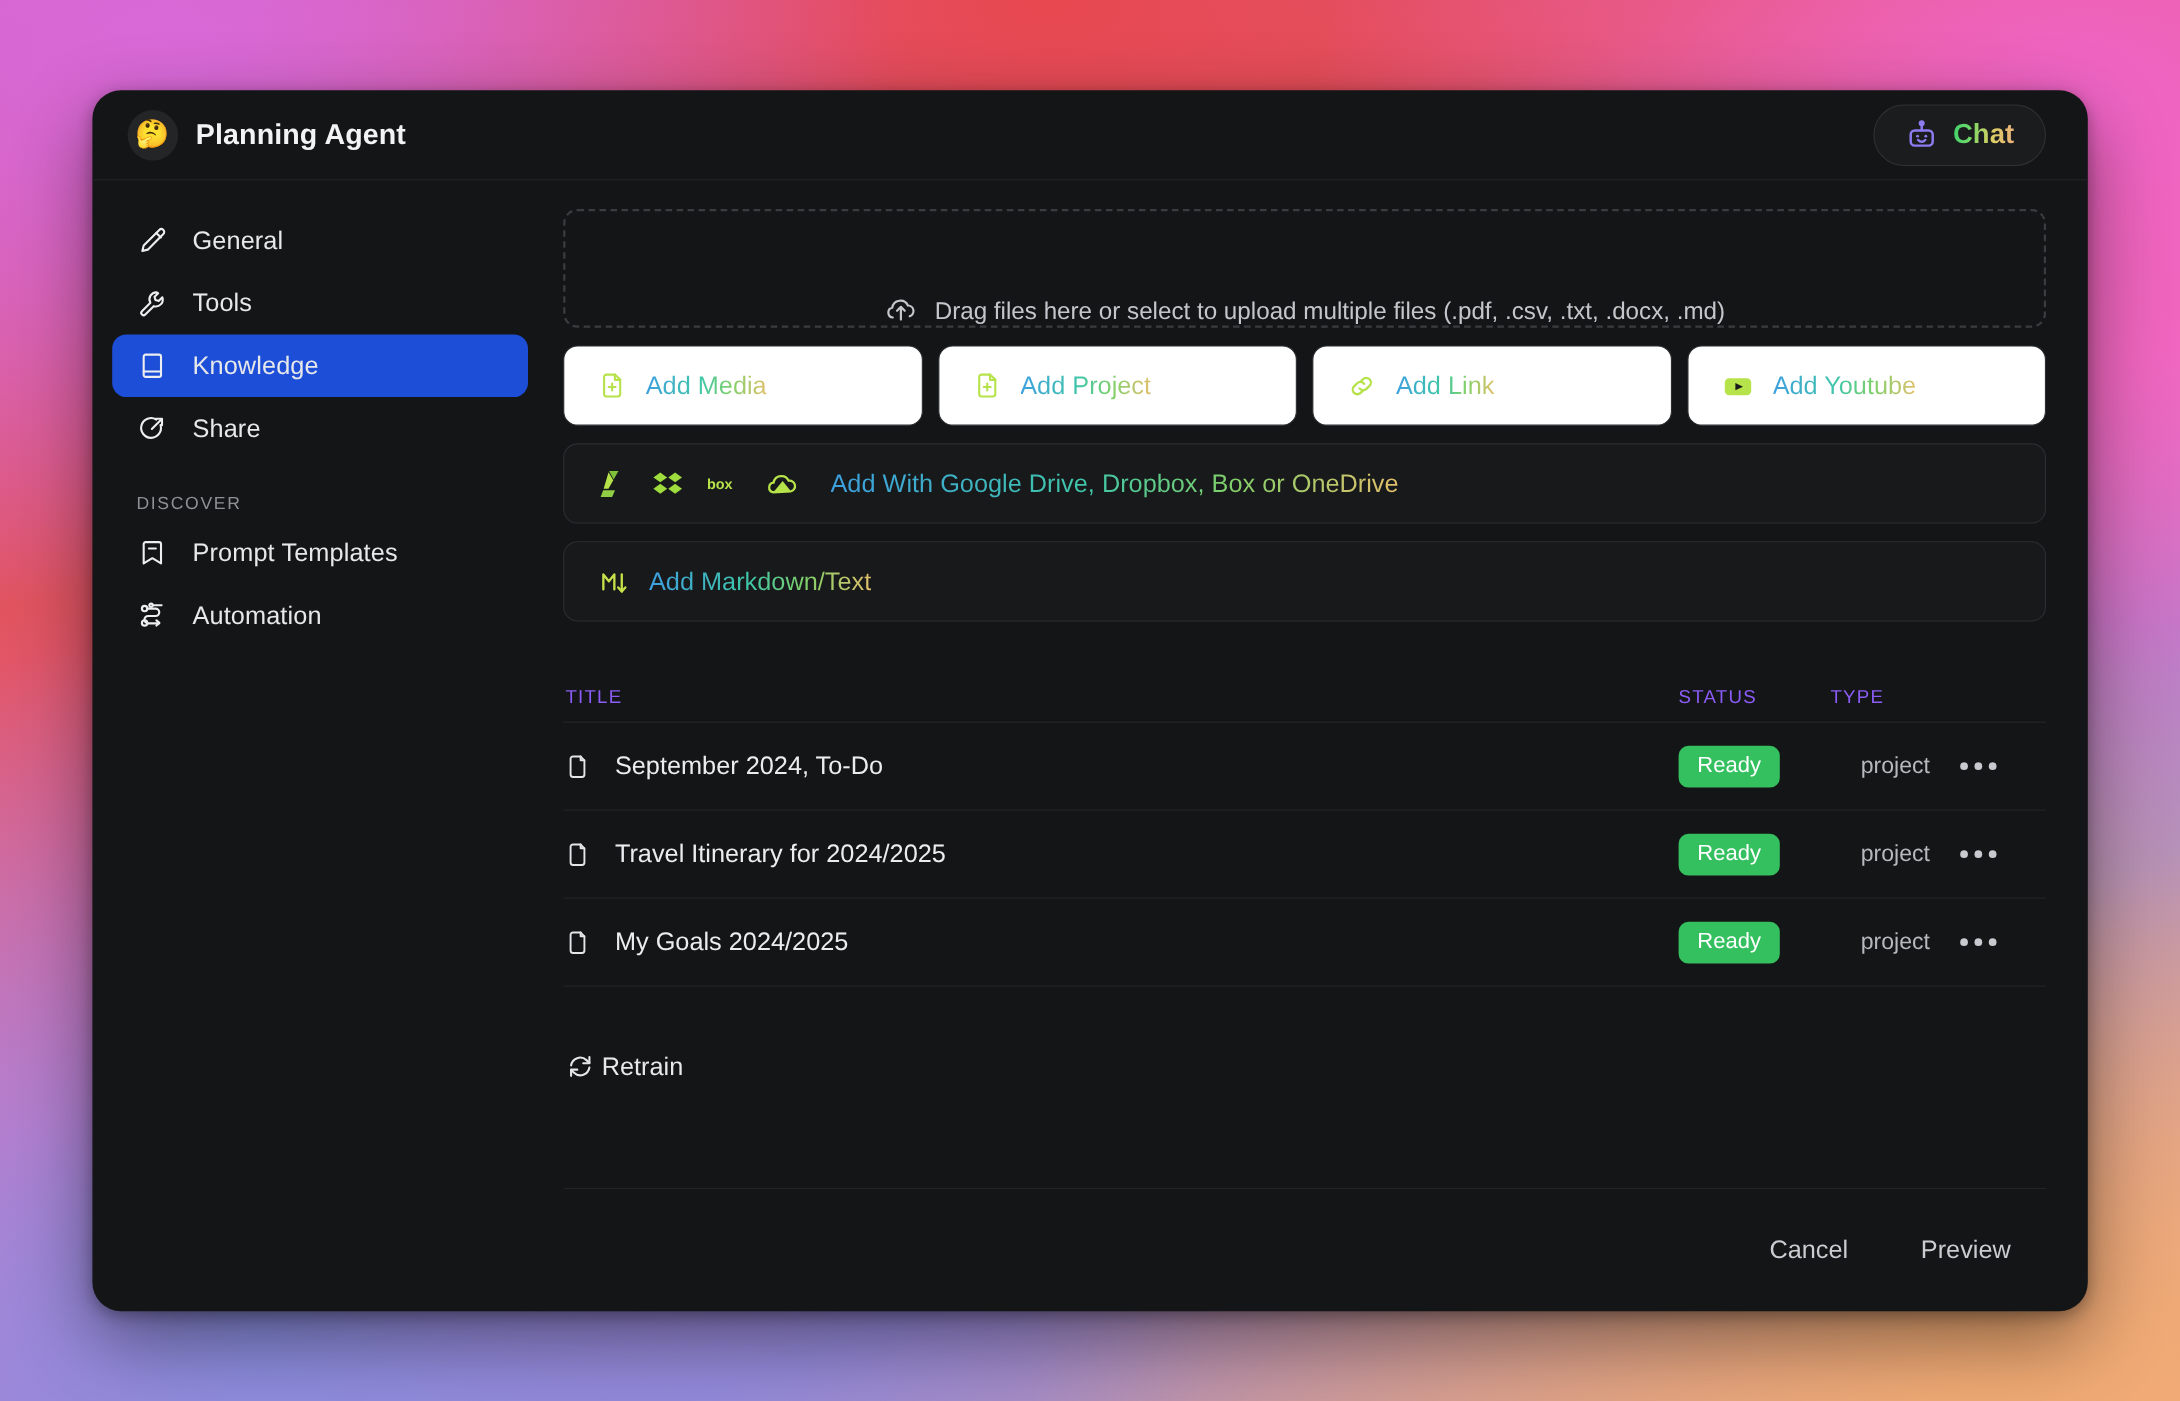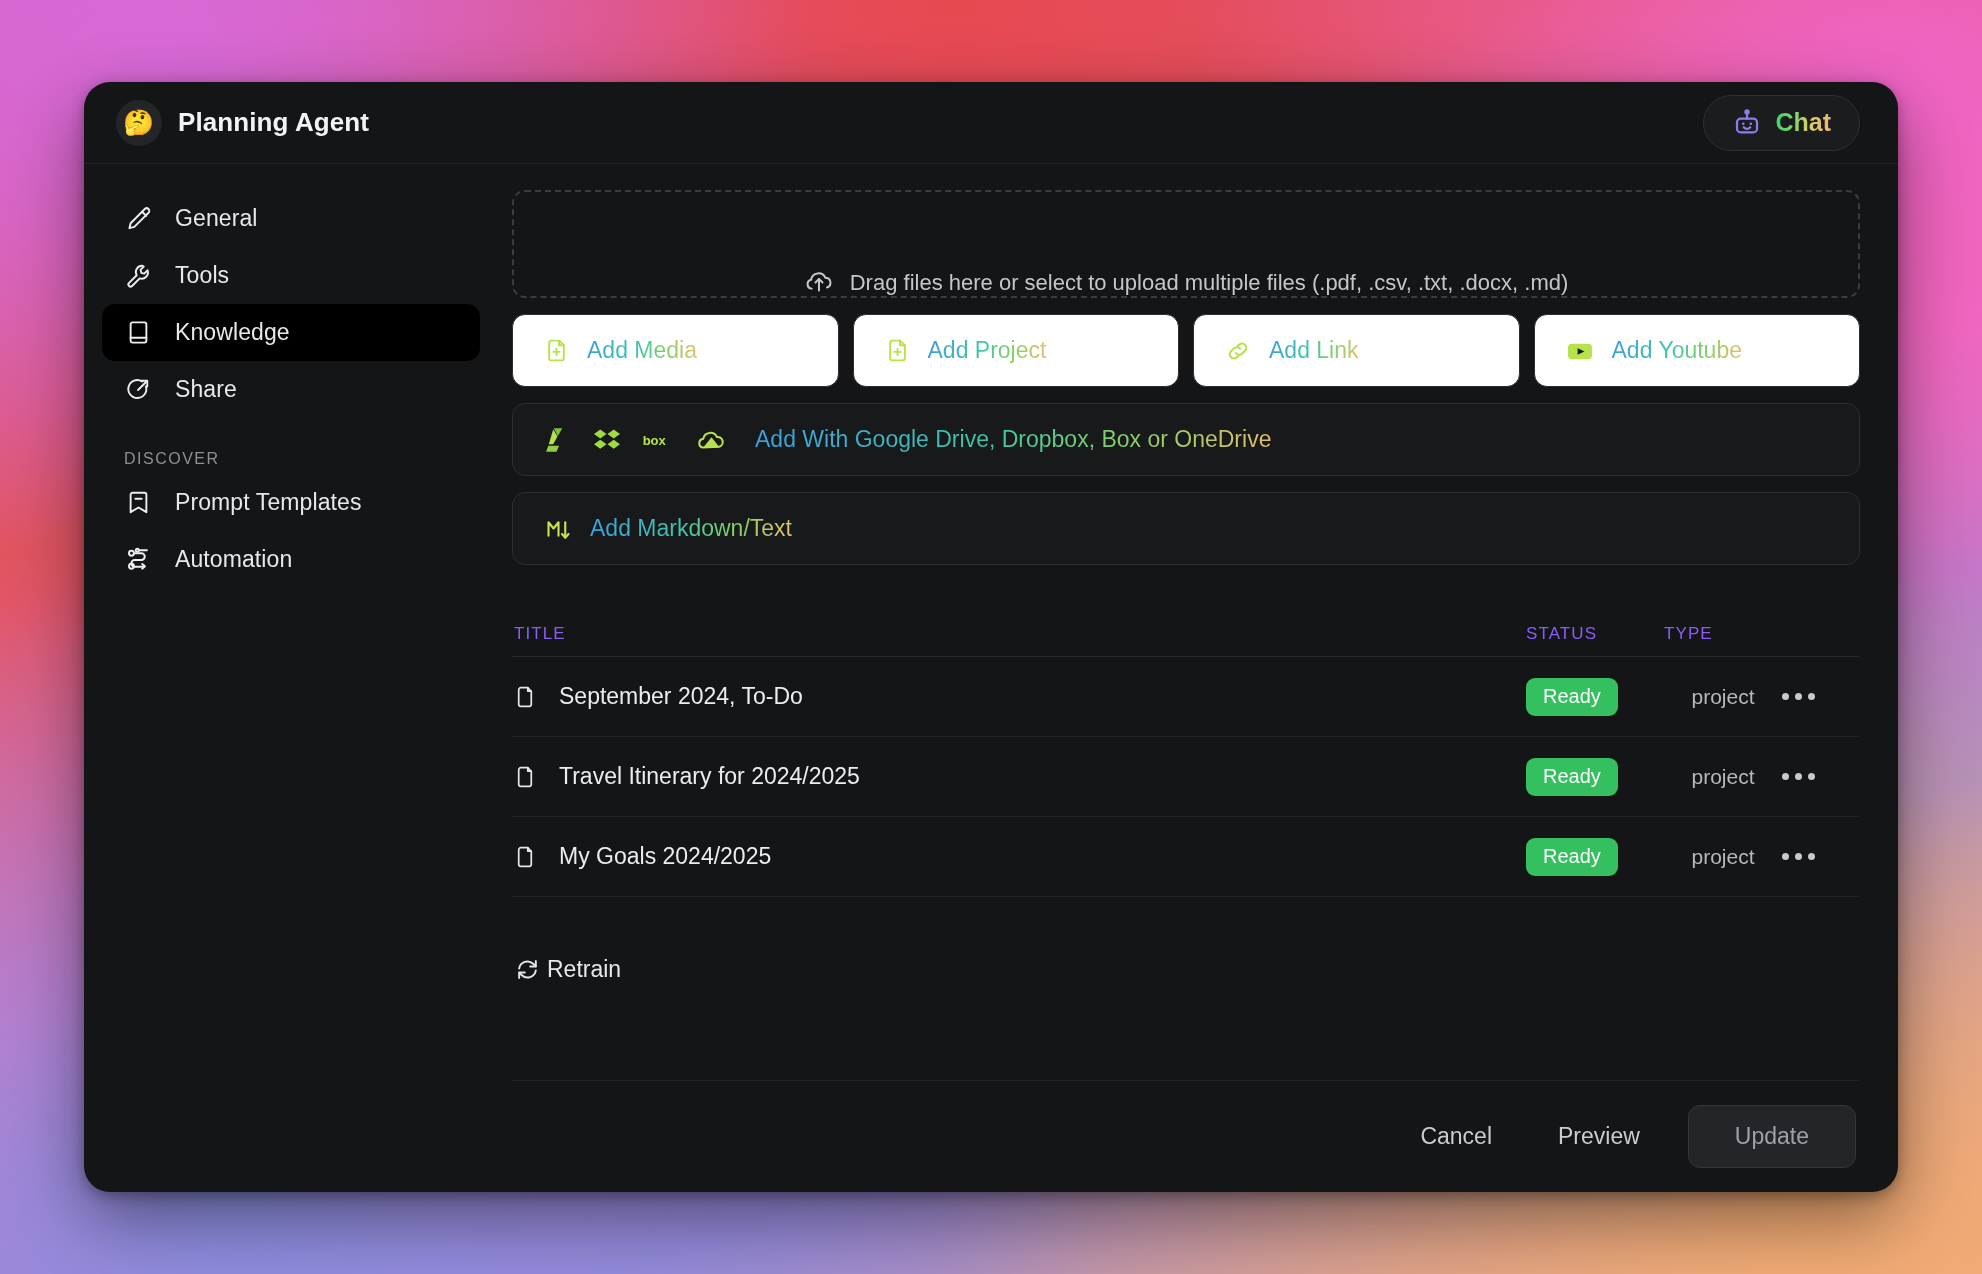--- a/index.html
+++ b/index.html
@@ -89,21 +89,21 @@
   }
   .nav-item {
     display: flex; align-items: center;
     gap: 23px;
     height: 57px;
     padding: 0 22px;
     border-radius: 13px;
     cursor: pointer;
     color: #e7e8ea;
   }
-  .nav-item.active { background: #000000; text-align: right; }
+  .nav-item.active { background: #1d4ed8; text-align: right; }
   .nav-item .ico { width: 28px; height: 28px; flex: 0 0 28px; display:flex; align-items:center; justify-content:center; }
   .nav-item .txt { font-size: 23px; letter-spacing: .1px; }
 
   .nav-section {
     margin: 32px 0 6px 22px;
     font-size: 16px;
     letter-spacing: 1.5px;
     color: #8d9095;
     font-weight: normal;
   }
@@ -533,18 +533,17 @@
             </svg>
           </span>
           <span class="txt">Retrain</span>
         </div>
 
       </div>
 
       <div class="footer">
         <button class="ghostbtn">Cancel</button>
         <button class="ghostbtn">Preview</button>
-        <button class="primarybtn">Update</button>
       </div>
 
     </div>
   </div>
 </div>
 
 </body></html>

